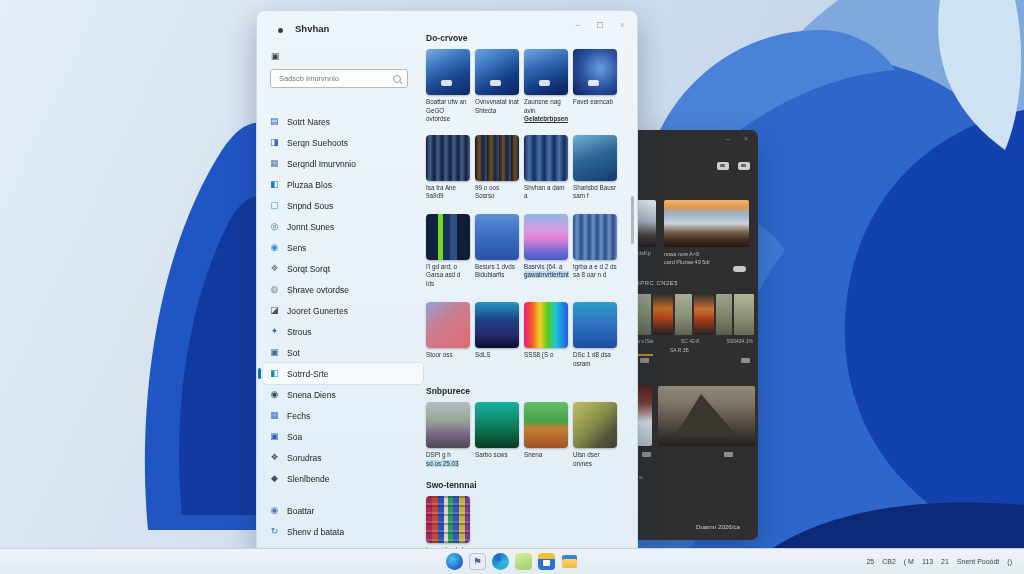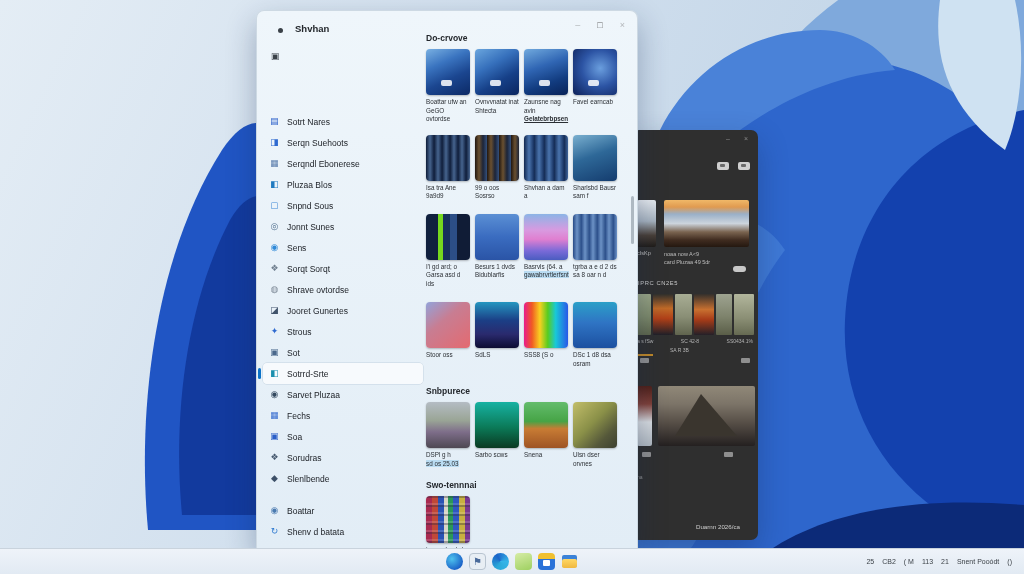--- a/index.html
+++ b/index.html
@@ -166,33 +166,37 @@
 
 <div id="settings" class="win">
   <div class="t-back"></div>
   <div class="t-title">Shvhan</div>
   <div class="wc">
     <span class="dim">–</span>
     <span>□</span>
     <span class="dim">×</span>
   </div>
   <div class="avatar">▣</div>
+  <div class="search">
+    <input placeholder="Sadscb Imurvnnio" style="">
+    <span class="mag"></span>
+  </div>
 
   <div class="sidebar">
     <div class="sb-item">
         <span class="ic" style="color: rgb(42, 95, 200);">▤</span>
         <span>Sotrt Nares</span>
       </div>
     <div class="sb-item">
         <span class="ic" style="color: rgb(47, 106, 208);">◨</span>
         <span>Serqn Suehoots</span>
       </div>
     <div class="sb-item">
         <span class="ic" style="color: rgb(91, 126, 173);">▦</span>
-        <span>Serqndl Ebonerese</span>
+        <span>Serqndl Imurvnnio</span>
       </div>
     <div class="sb-item">
         <span class="ic" style="color: rgb(31, 122, 192);">◧</span>
         <span>Pluzaa Blos</span>
       </div>
     <div class="sb-item">
         <span class="ic" style="color: rgb(63, 138, 214);">▢</span>
         <span>Snpnd Sous</span>
       </div>
     <div class="sb-item">
@@ -222,21 +226,21 @@
     <div class="sb-item">
         <span class="ic" style="color: rgb(74, 104, 140);">▣</span>
         <span>Sot</span>
       </div>
     <div class="sb-item sel">
         <span class="ic" style="color: rgb(27, 143, 174);">◧</span>
         <span>Sotrrd-Srte</span>
       </div>
     <div class="sb-item">
         <span class="ic" style="color: rgb(51, 73, 95);">◉</span>
-        <span>Sarvet Pluzaa</span>
+        <span>Snena Diens</span>
       </div>
     <div class="sb-item">
         <span class="ic" style="color: rgb(58, 111, 208);">▦</span>
         <span>Fechs</span>
       </div>
     <div class="sb-item">
         <span class="ic" style="color: rgb(42, 95, 200);">▣</span>
         <span>Soa</span>
       </div>
     <div class="sb-item">

